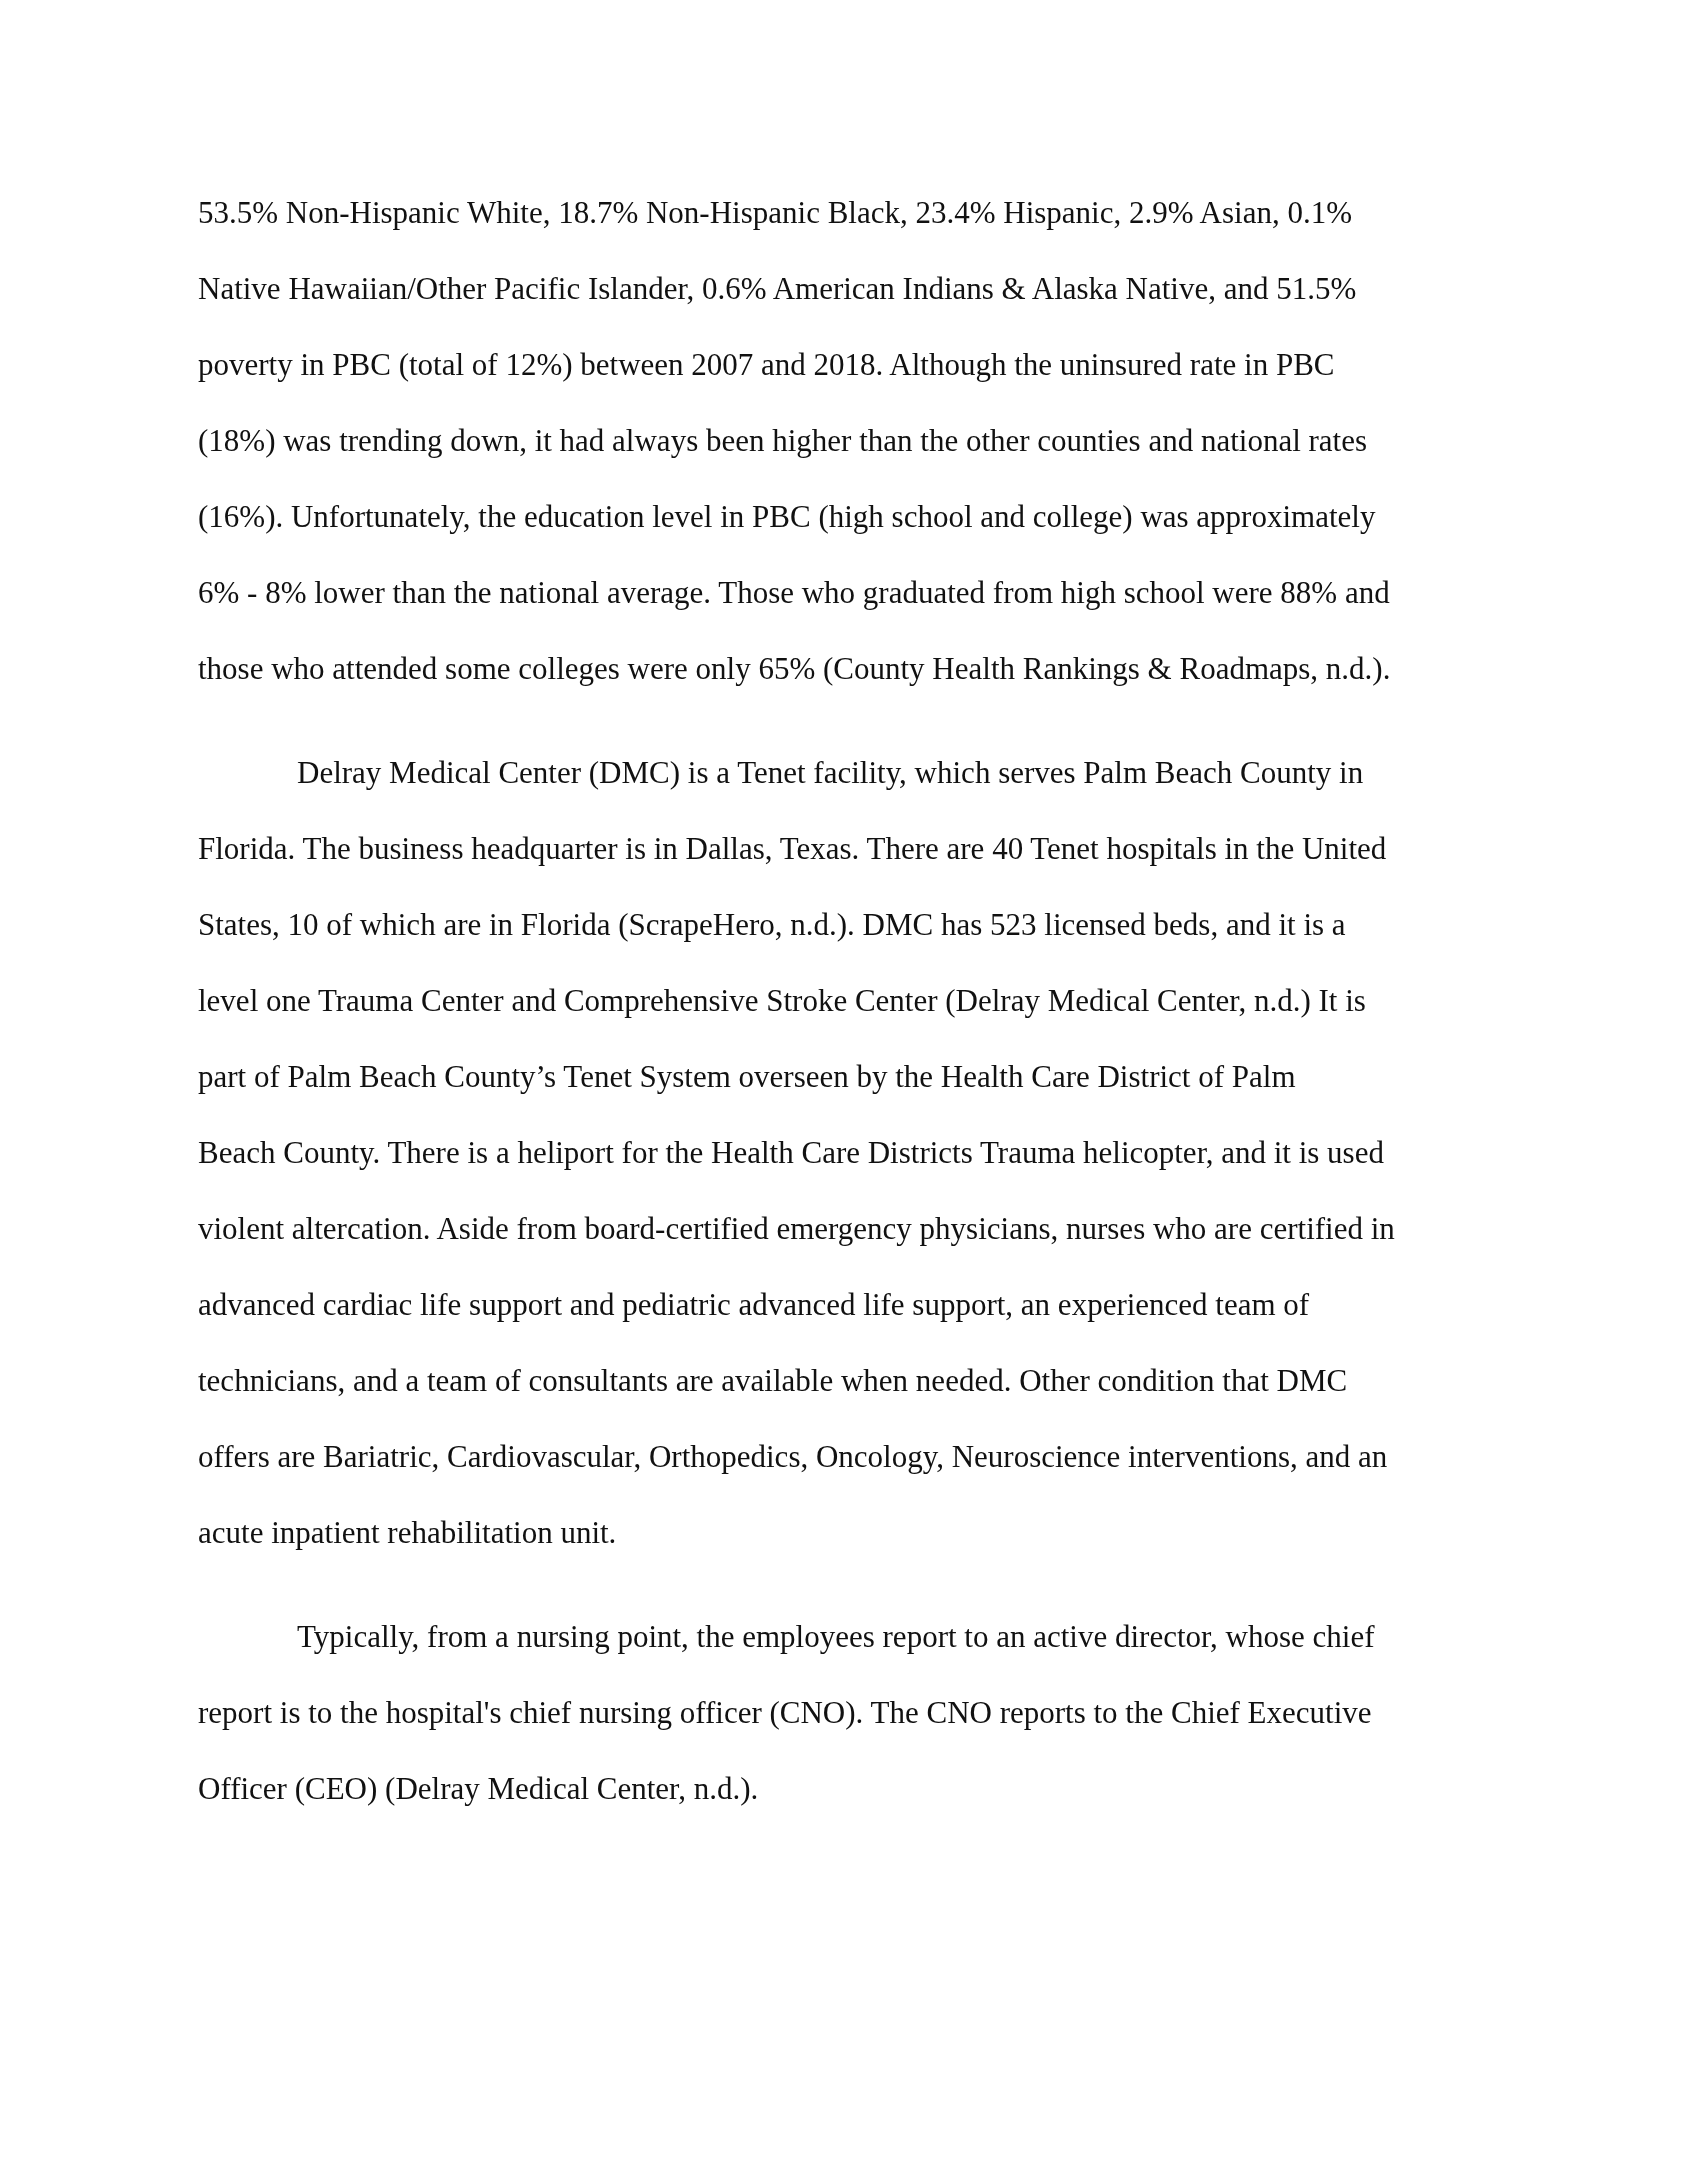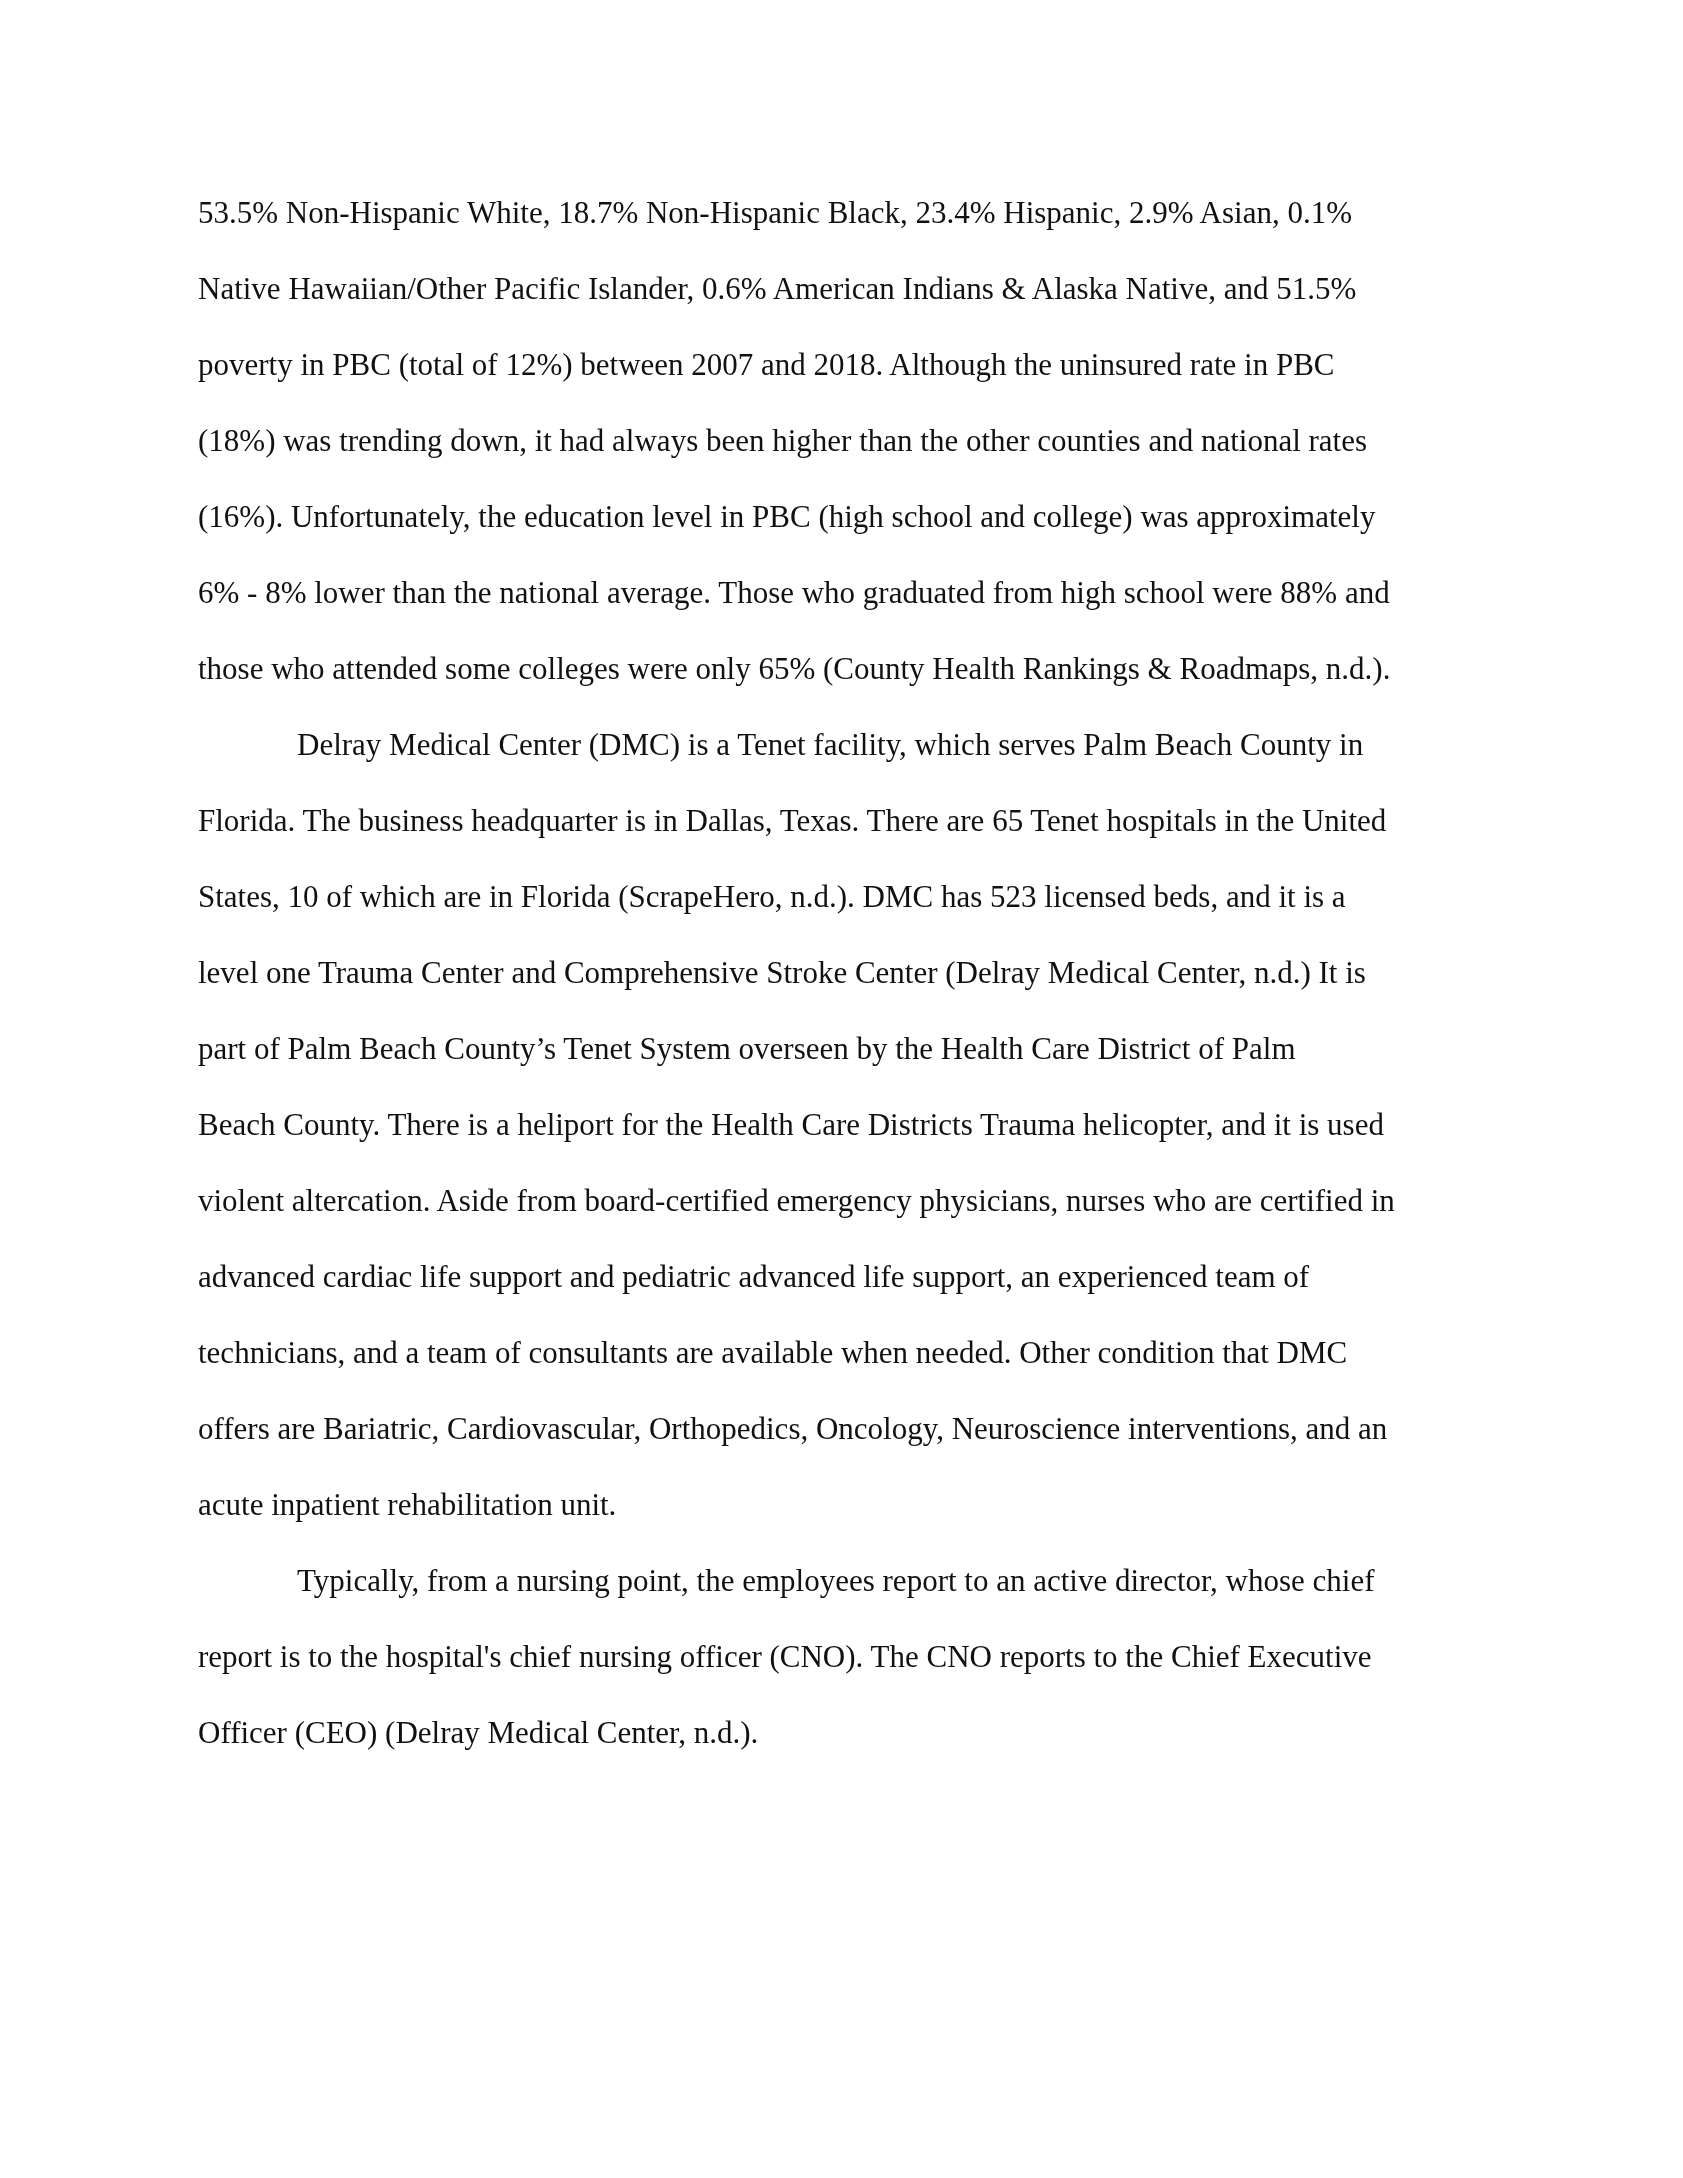--- a/index.html
+++ b/index.html
@@ -8,41 +8,41 @@
     position: absolute; left: 0; top: 0; width: 1683px; height: 2152px; background: #ffffff;
   }
   .body-text {
     position: absolute; left: 198px; top: 192px; width: 1307px;
     font-family: "Liberation Serif", "DejaVu Serif", serif;
     font-size: 31px; color: #111111;
   }
   .line {
     display: block; height: 76px; line-height: 42px; white-space: pre;
   }
-  .line.indent { padding-left: 99px; }
+  .line.indent { padding-left: 99px; margin-top: 28px; }
 </style>
 </head>
 <body>
 
 <div class="page">
   <div class="body-text">
 
     <div>
       <span class="line">53.5% Non-Hispanic White, 18.7% Non-Hispanic Black, 23.4% Hispanic, 2.9% Asian, 0.1%</span>
       <span class="line">Native Hawaiian/Other Pacific Islander, 0.6% American Indians &amp; Alaska Native, and 51.5%</span>
       <span class="line">poverty in PBC (total of 12%) between 2007 and 2018. Although the uninsured rate in PBC</span>
       <span class="line">(18%) was trending down, it had always been higher than the other counties and national rates</span>
       <span class="line">(16%). Unfortunately, the education level in PBC (high school and college) was approximately</span>
       <span class="line">6% - 8% lower than the national average. Those who graduated from high school were 88% and</span>
       <span class="line">those who attended some colleges were only 65% (County Health Rankings &amp; Roadmaps, n.d.).</span>
     </div>
 
     <div>
       <span class="line indent">Delray Medical Center (DMC) is a Tenet facility, which serves Palm Beach County in</span>
-      <span class="line">Florida. The business headquarter is in Dallas, Texas. There are 65 Tenet hospitals in the United</span>
+      <span class="line">Florida. The business headquarter is in Dallas, Texas. There are 40 Tenet hospitals in the United</span>
       <span class="line">States, 10 of which are in Florida (ScrapeHero, n.d.). DMC has 523 licensed beds, and it is a</span>
       <span class="line">level one Trauma Center and Comprehensive Stroke Center (Delray Medical Center, n.d.) It is</span>
       <span class="line">part of Palm Beach County’s Tenet System overseen by the Health Care District of Palm</span>
       <span class="line">Beach County. There is a heliport for the Health Care Districts Trauma helicopter, and it is used</span>
       <span class="line">violent altercation. Aside from board-certified emergency physicians, nurses who are certified in</span>
       <span class="line">advanced cardiac life support and pediatric advanced life support, an experienced team of</span>
       <span class="line">technicians, and a team of consultants are available when needed. Other condition that DMC</span>
       <span class="line">offers are Bariatric, Cardiovascular, Orthopedics, Oncology, Neuroscience interventions, and an</span>
       <span class="line">acute inpatient rehabilitation unit.</span>
     </div>

